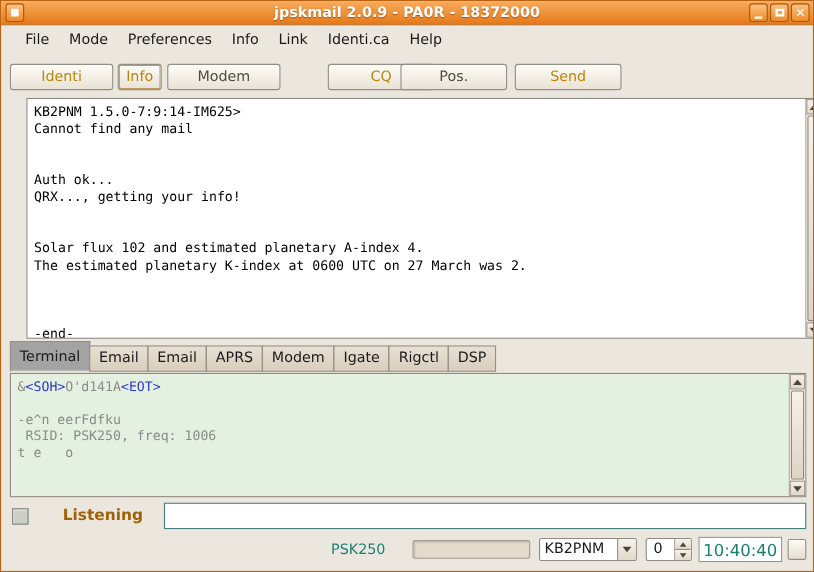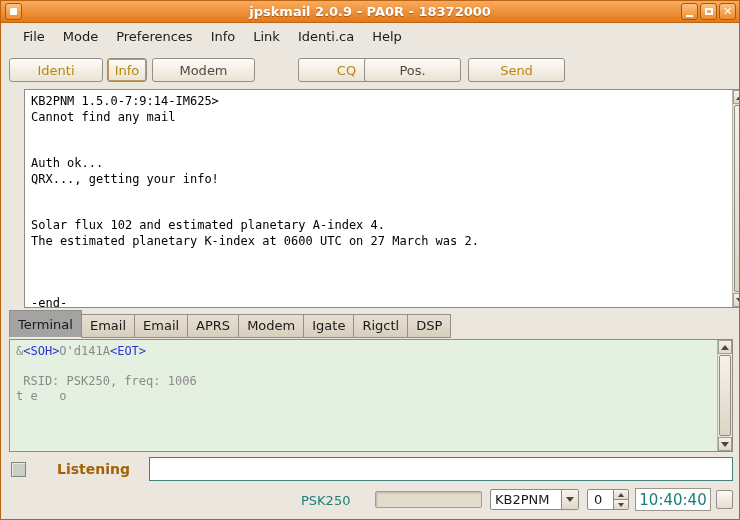--- a/index.html
+++ b/index.html
@@ -171,20 +171,21 @@
       <div class="tab">Modem</div>
       <div class="tab">Igate</div>
       <div class="tab">Rigctl</div>
       <div class="tab">DSP</div>
     </div>
 
   <div class="monitor">
     <div class="mtext">
         <div class="mline"><span class="plain">&amp;</span><span class="ctrl">&lt;SOH&gt;</span><span class="plain">O'd141A</span><span class="ctrl">&lt;EOT&gt;</span></div>
         <div class="mline"></div>
+        <div class="mline"><span class="plain">-e^n eerFdfku</span></div>
         <div class="mline"><span class="plain"> RSID: PSK250, freq: 1006</span></div>
         <div class="mline"><span class="plain">t e   o</span></div>
       </div>
     <div class="vscroll">
       <div class="sb-btn up">
           <span class="tri-up"></span>
         </div>
       <div class="sb-thumb"></div>
       <div class="sb-btn down">
           <span class="tri-down"></span>

